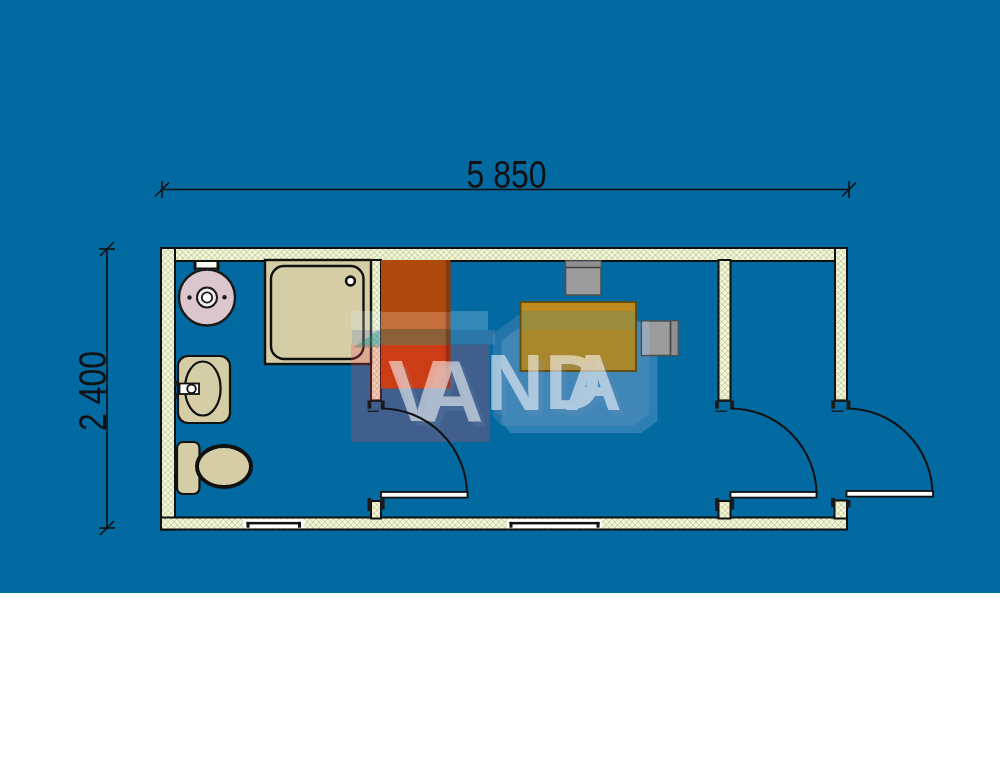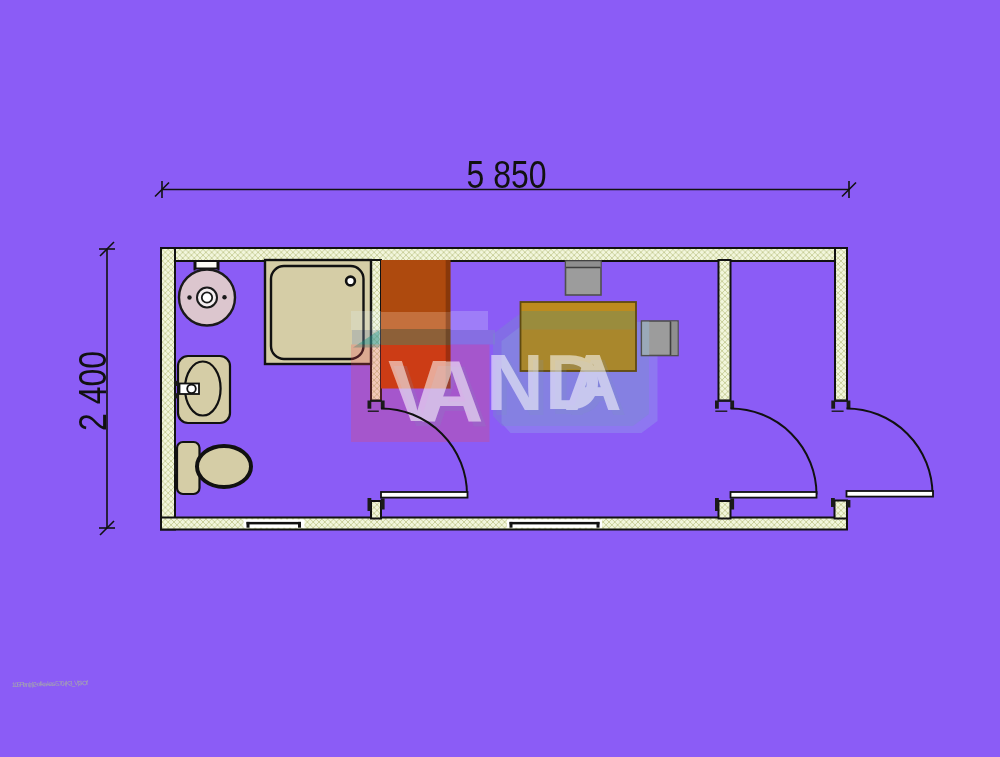--- a/index.html
+++ b/index.html
@@ -1,16 +1,16 @@
 <!DOCTYPE html>
 <html><head>
 <meta charset="utf-8">
 <style>
   html,body{margin:0;padding:0;background:#ffffff;}
-  .page{position:relative;width:1000px;height:757px;background:#8b5cf6;overflow:hidden;
+  .page{position:relative;width:1000px;height:593px;background:#0369a1;overflow:hidden;
         font-family:"Liberation Sans", sans-serif;}
 </style>
 </head>
 <body>
 <div class="page">
 <svg width="1000" height="757" viewBox="0 0 1000 757">
 <defs>
   <pattern id="hatch" width="5.8" height="5.8" patternUnits="userSpaceOnUse">
     <rect width="5.8" height="5.8" fill="#f2f6dc"></rect>
     <path d="M0,0 L5.8,5.8 M5.8,0 L0,5.8" stroke="#c0c78c" stroke-width="0.8" fill="none"></path>

